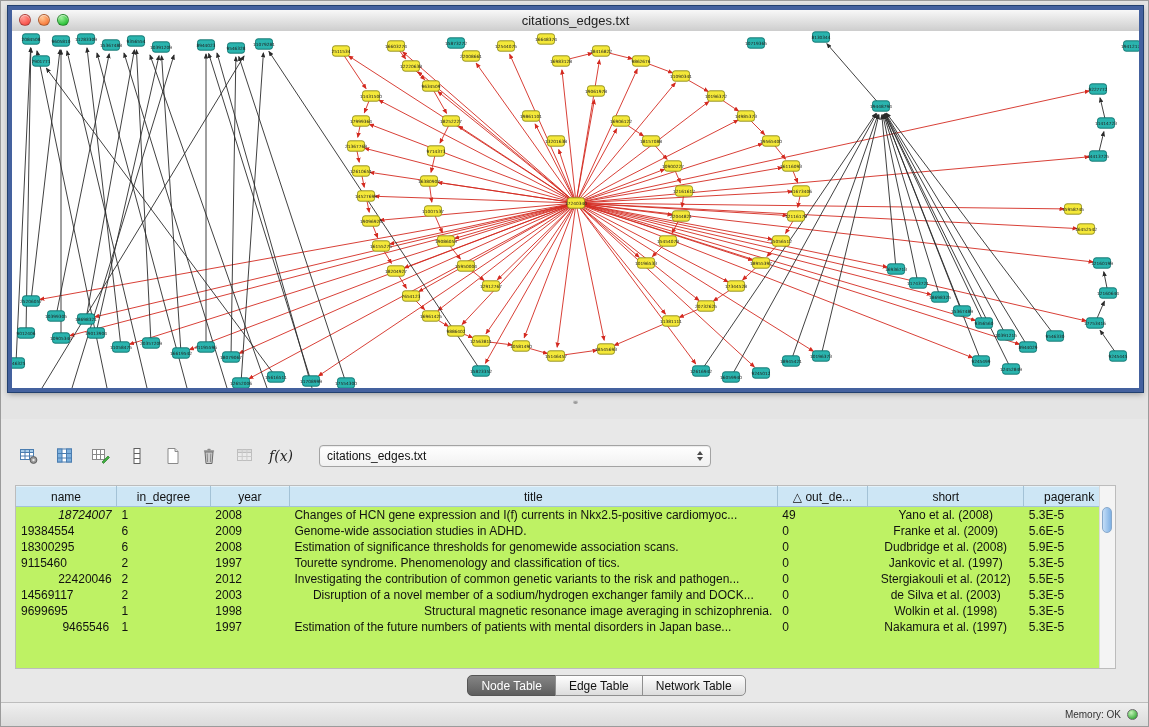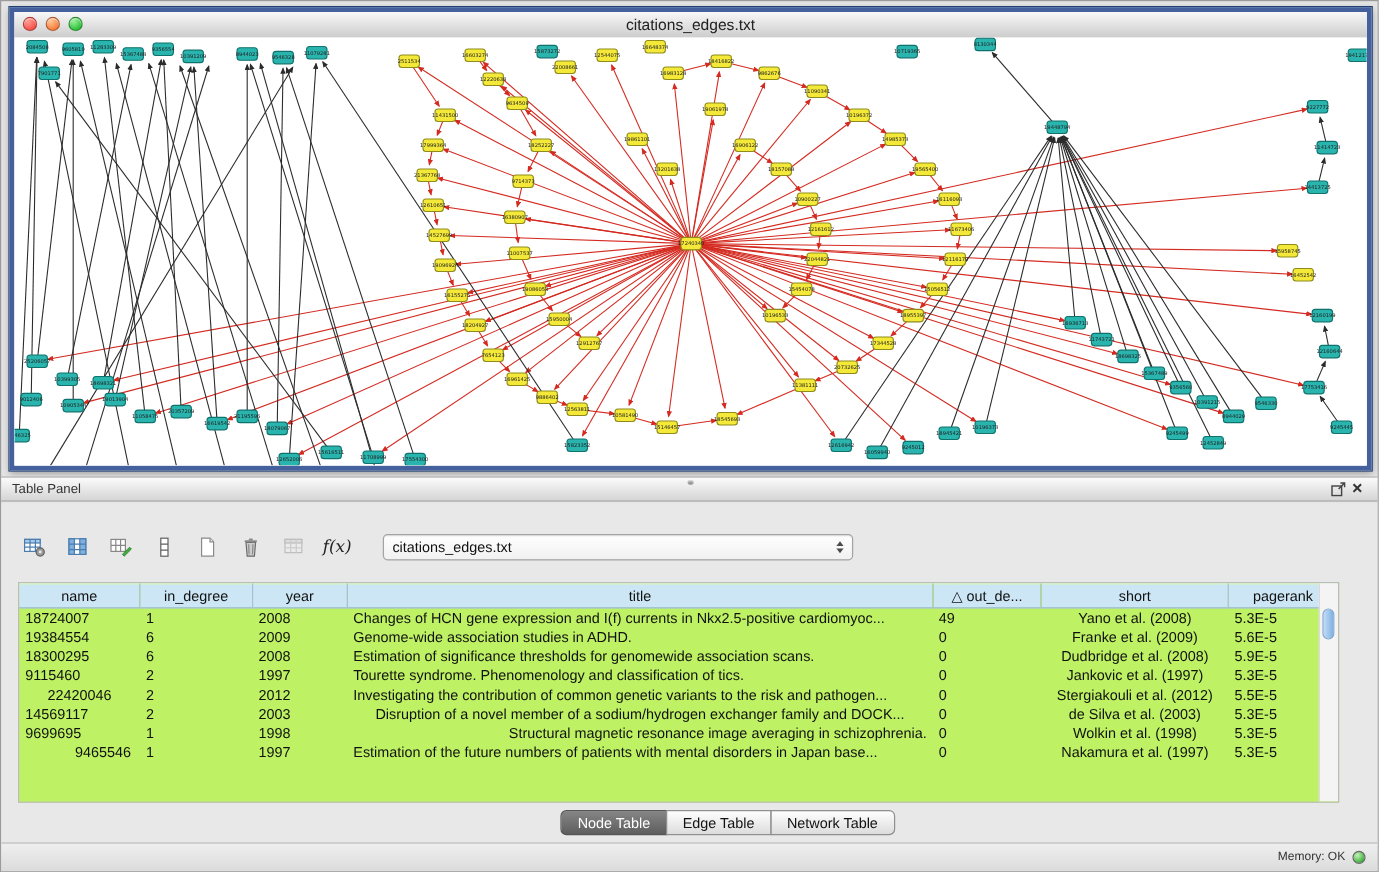--- a/index.html
+++ b/index.html
@@ -703,33 +703,20 @@
           </g>
           <g>
             <rect x="1111.5" y="9.8" width="17" height="10.4" rx="2.5" class="node-teal"></rect>
             <text x="1120" y="16.5" class="node-label">19412175</text>
           </g>
         </svg>
     </div>
   </div>
 
   <div class="divider-dot"></div>
-  <div class="panel-header">
-    <span class="panel-title">Table Panel</span>
-    <span class="ph-spacer"></span>
-    <span class="ph-btn">
-      <svg width="13" height="13" viewBox="0 0 13 13">
-        <rect x="1" y="4" width="8" height="8" fill="none" stroke="#444" stroke-width="1.2"></rect>
-        <path d="M6.5,6.5 L11.5,1.5 M8,1.5 h3.5 v3.5" fill="none" stroke="#444" stroke-width="1.2"></path>
-      </svg>
-    </span>
-    <span class="ph-btn">
-      <span class="close-glyph">×</span>
-    </span>
-  </div>
 
   <div class="panel-body">
 
     <div class="toolbar">
       <span class="tool-btn">
         <svg width="20" height="18" viewBox="0 0 20 18">
           <rect x="1.5" y="2.5" width="13" height="10" fill="#fff" stroke="#4a7db0"></rect>
           <rect x="1.5" y="2.5" width="13" height="3" fill="#a8cce8" stroke="#4a7db0"></rect>
           <line x1="6" y1="2.5" x2="6" y2="12.5" stroke="#4a7db0"></line>
           <line x1="10.5" y1="2.5" x2="10.5" y2="12.5" stroke="#4a7db0"></line>
@@ -807,21 +794,21 @@
               <th style="width: 93px;">in_degree</th>
               <th style="width: 80px;">year</th>
               <th style="width: 487px;">title</th>
               <th style="width: 88px;">△ out_de...</th>
               <th style="width: 152px;">short</th>
               <th style="width: 90px;">pagerank</th>
             </tr>
         </thead>
         <tbody>
             <tr>
-              <td style="text-align: left;">18724007</td>
+              <td style="text-align: right; font-style: italic;">18724007</td>
               <td style="text-align: left;">1</td>
               <td style="text-align: left;">2008</td>
               <td style="text-align: left;">Changes of HCN gene expression and I(f) currents in Nkx2.5-positive cardiomyoc...</td>
               <td style="text-align: left;">49</td>
               <td style="text-align: center;">Yano et al. (2008)</td>
               <td style="text-align: left;">5.3E-5</td>
             </tr>
             <tr>
               <td style="text-align: left;">19384554</td>
               <td style="text-align: left;">6</td>
@@ -843,21 +830,21 @@
             <tr>
               <td style="text-align: left;">9115460</td>
               <td style="text-align: left;">2</td>
               <td style="text-align: left;">1997</td>
               <td style="text-align: left;">Tourette syndrome. Phenomenology and classification of tics.</td>
               <td style="text-align: left;">0</td>
               <td style="text-align: center;">Jankovic et al. (1997)</td>
               <td style="text-align: left;">5.3E-5</td>
             </tr>
             <tr>
-              <td style="text-align: center; margin-top: 16px;">22420046</td>
+              <td style="text-align: right; margin-top: 16px;">22420046</td>
               <td style="text-align: left;">2</td>
               <td style="text-align: left;">2012</td>
               <td style="text-align: left;">Investigating the contribution of common genetic variants to the risk and pathogen...</td>
               <td style="text-align: left;">0</td>
               <td style="text-align: center;">Stergiakouli et al. (2012)</td>
               <td style="text-align: left;">5.5E-5</td>
             </tr>
             <tr>
               <td style="text-align: left;">14569117</td>
               <td style="text-align: left;">2</td>

